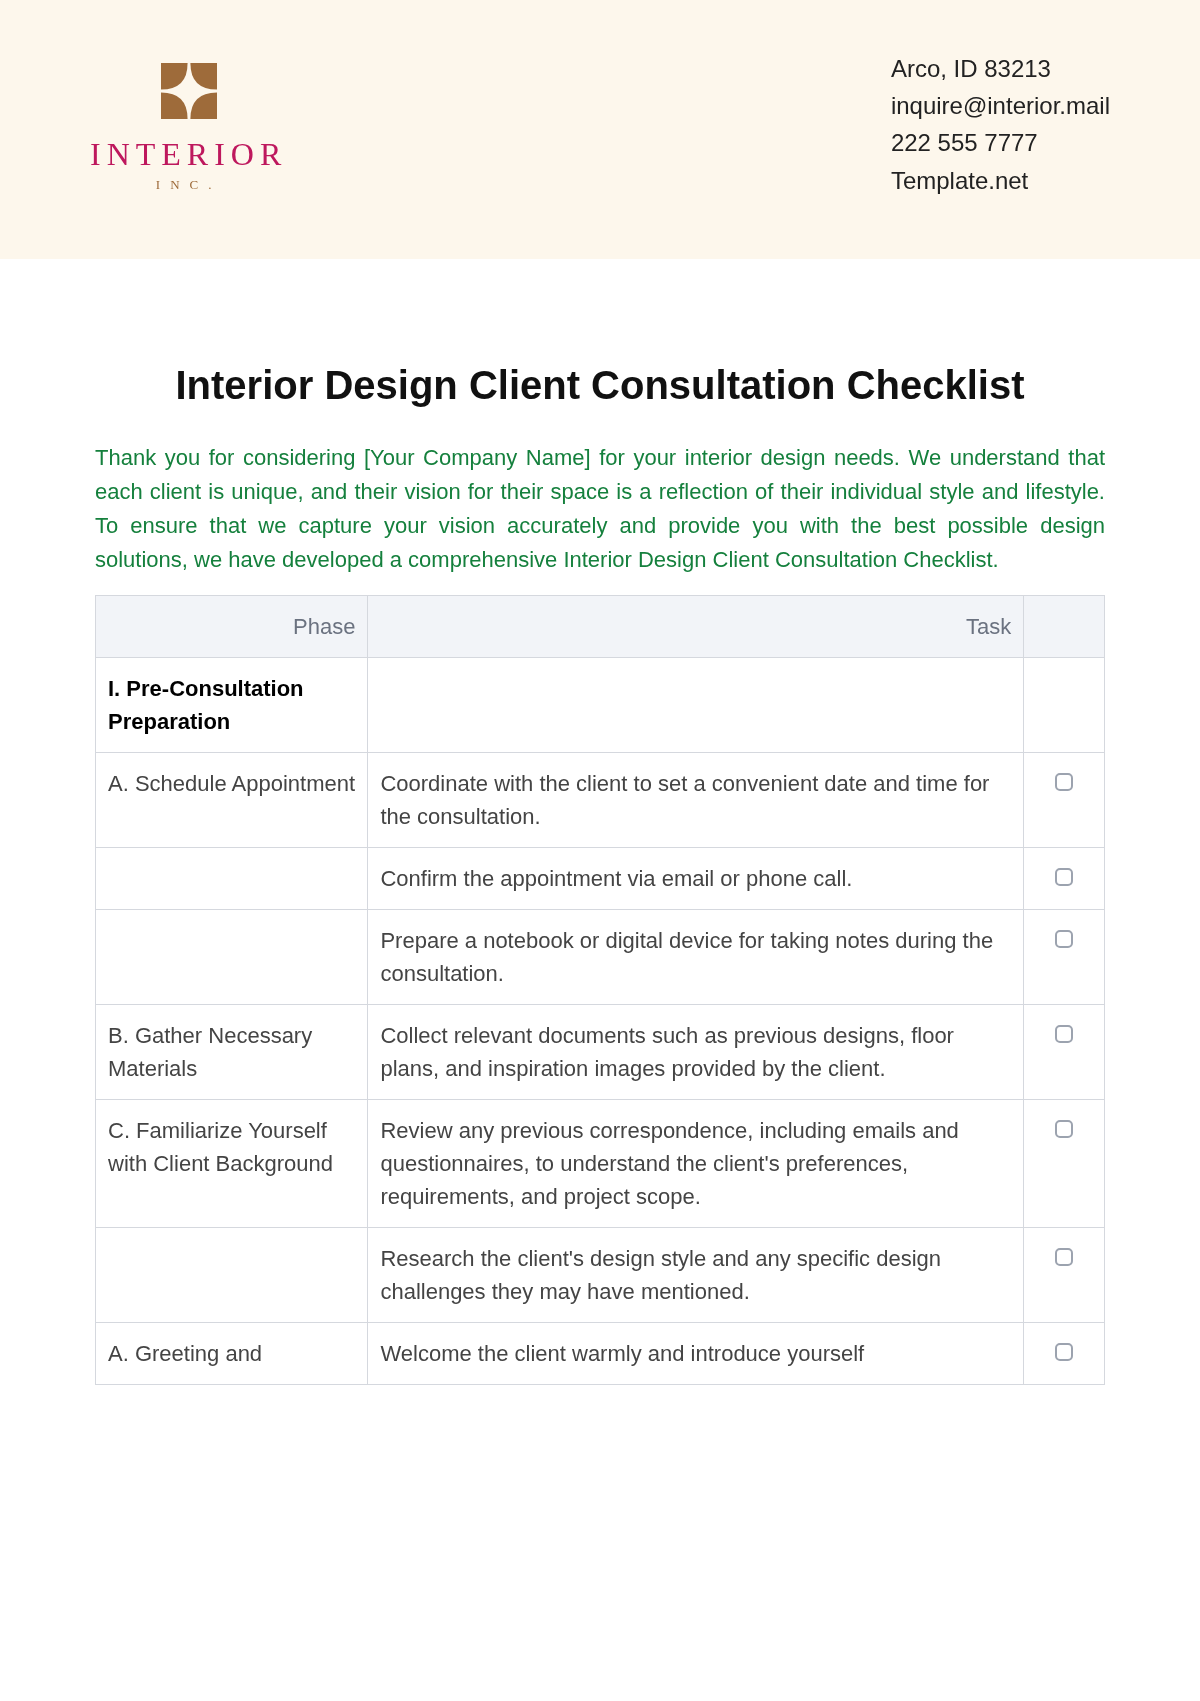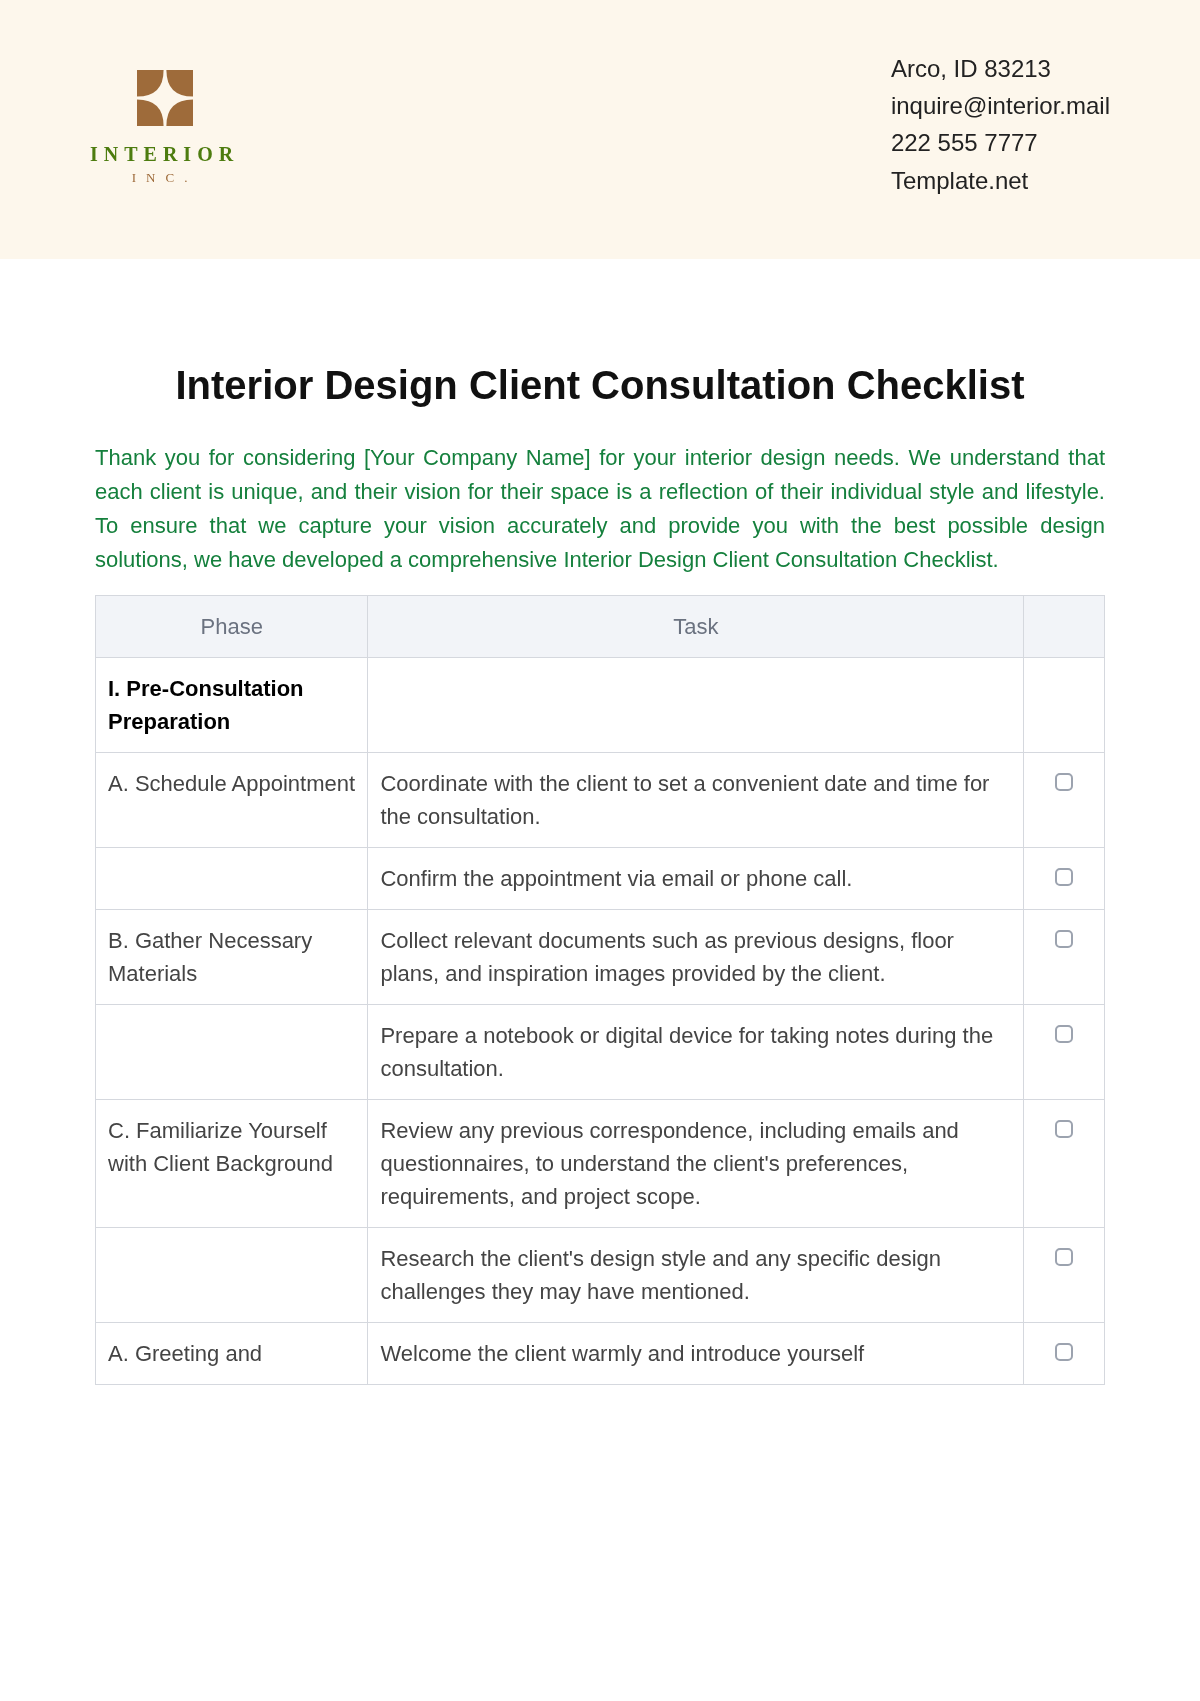--- a/index.html
+++ b/index.html
@@ -23,24 +23,24 @@
   }
   .logo-mark {
     width: 70px;
     height: 70px;
     position: relative;
     margin-bottom: 10px;
   }
   .logo-mark svg { width: 100%; height: 100%; }
   .logo-text {
     font-family: Georgia, "Times New Roman", serif;
-    font-size: 20px;
+    font-size: 32px;
     letter-spacing: 6px;
-    color: #4d7c0f;
-    font-weight: 700;
+    color: #be185d;
+    font-weight: 400;
   }
   .logo-sub {
     font-family: Georgia, serif;
     font-size: 13px;
     letter-spacing: 10px;
     color: #9e6b3a;
     margin-top: 4px;
   }
   .contact-block {
     text-align: left;
@@ -77,21 +77,21 @@
     border: 1px solid #d5d8de;
     padding: 14px 12px;
     text-align: left;
     vertical-align: top;
     line-height: 1.5;
   }
   th {
     background: #f2f4f8;
     color: #6b7280;
     font-weight: 500;
-    text-align: center;
+    text-align: right;
   }
   th.col-phase { width: 27%; }
   th.col-task { width: 65%; }
   th.col-check { width: 8%; }
   .phase-head { font-weight: 700; color: #000000; }
   .check-cell { text-align: center; vertical-align: top; }
   .check-box {
     display: inline-block;
     width: 18px;
     height: 18px;
@@ -146,27 +146,27 @@
           <td>A. Schedule Appointment</td>
           <td>Coordinate with the client to set a convenient date and time for the consultation.</td>
           <td class="check-cell"><span class="check-box"></span></td>
         </tr>
         <tr>
           <td></td>
           <td>Confirm the appointment via email or phone call.</td>
           <td class="check-cell"><span class="check-box"></span></td>
         </tr>
         <tr>
-          <td>B. Gather Necessary Materials</td>
-          <td>Collect relevant documents such as previous designs, floor plans, and inspiration images provided by the client.</td>
+          <td></td>
+          <td>Prepare a notebook or digital device for taking notes during the consultation.</td>
           <td class="check-cell"><span class="check-box"></span></td>
         </tr>
         <tr>
-          <td></td>
-          <td>Prepare a notebook or digital device for taking notes during the consultation.</td>
+          <td>B. Gather Necessary Materials</td>
+          <td>Collect relevant documents such as previous designs, floor plans, and inspiration images provided by the client.</td>
           <td class="check-cell"><span class="check-box"></span></td>
         </tr>
         <tr>
           <td>C. Familiarize Yourself with Client Background</td>
           <td>Review any previous correspondence, including emails and questionnaires, to understand the client's preferences, requirements, and project scope.</td>
           <td class="check-cell"><span class="check-box"></span></td>
         </tr>
         <tr>
           <td></td>
           <td>Research the client's design style and any specific design challenges they may have mentioned.</td>

